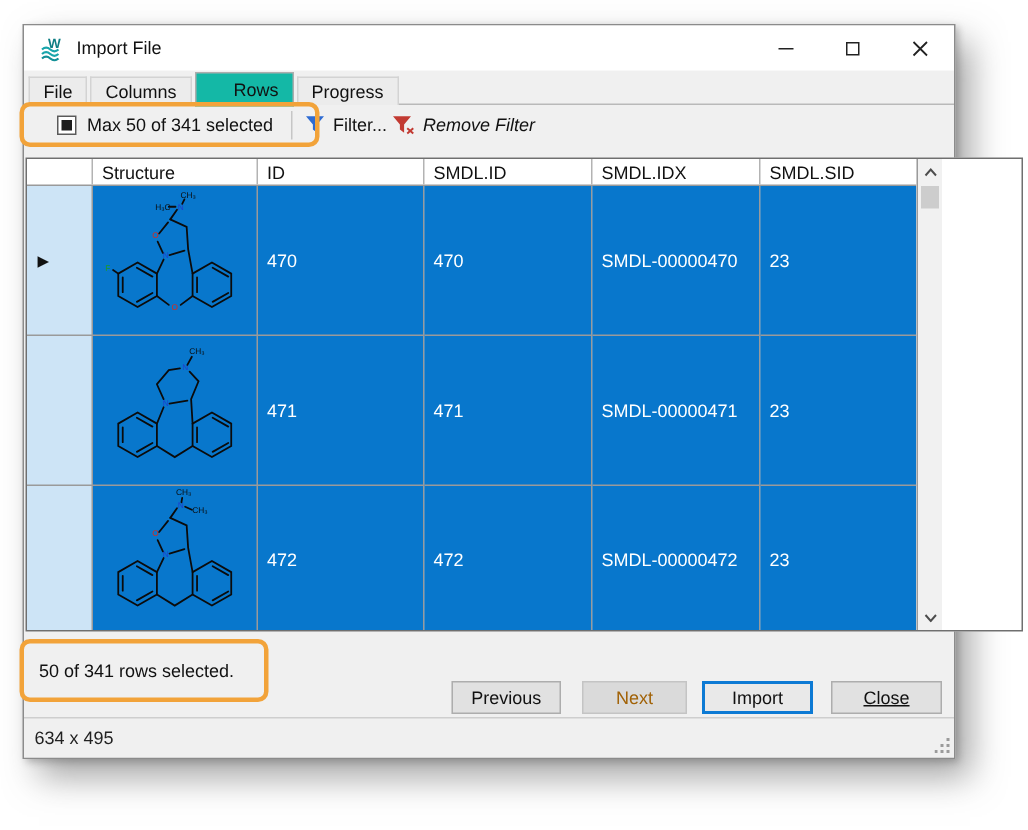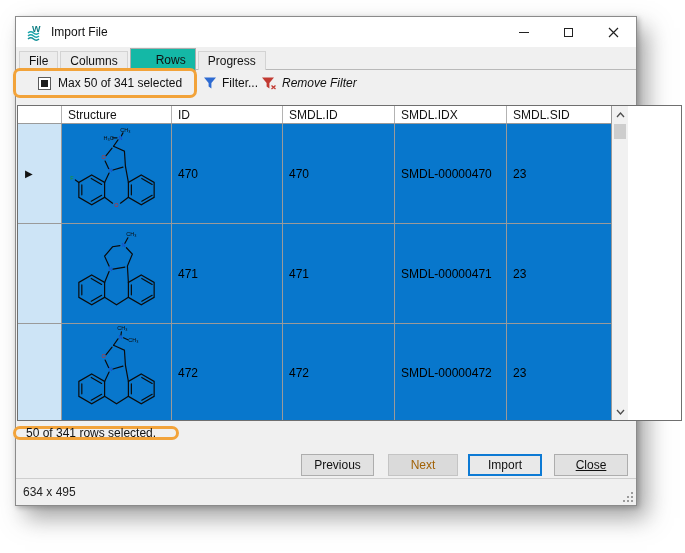--- a/index.html
+++ b/index.html
@@ -29,58 +29,58 @@
   
   .tabline { position: absolute; left: 0; top: 52px; width: 620px; height: 1px; background: #b9b9b9; }
   .tabstrip { position: absolute; left: 3px; top: 31px; height: 22px; display: flex; align-items: flex-end; z-index: 2; }
   .tab { height: 19px; padding: 2px 9px 0 9px; background: #ececec; border: 1px solid #d3d3d3;
     border-bottom: none; margin-right: 2px; }
   .tab.active { height: 23px; padding-top: 4px; background: #14b8a6; border: 1px solid #adadad;
     border-bottom: none; margin-bottom: -1px; z-index: 3; position: relative; padding-left: 25px; }
 
   
   .annotation { border: 3px solid #f2a33a; border-radius: 7px; position: absolute; z-index: 5; }
-  .maxbox { left: -3px; top: 51px; width: 184px; height: 30px; display: flex; align-items: center; padding-left: 22px; }
+  .maxbox { left: -3px; top: 51px; width: 200px; height: 30px; display: flex; align-items: center; padding-left: 22px; }
   .checkbox { width: 13px; height: 13px; background: #fff; border: 1px solid #5a5a5a;
     display: flex; align-items: center; justify-content: center; margin-right: 7px; }
   .checkbox .mark { width: 7px; height: 7px; background: #1d1d1d; }
   .tb-sep { position: absolute; left: 178px; top: 57px; width: 1px; height: 19px; background: #c6c6c6; }
   .tb-btn { position: absolute; top: 55px; height: 22px; display: flex; align-items: center; gap: 5px; padding: 0 4px; }
   .tb-filter { left: 183px; }
   .tb-remove { left: 241px; font-style: italic; }
 
   
   .grid { position: absolute; left: 1px; top: 88px; width: 665px; height: 316px;
     background: #fff; border: 1px solid #6f6f6f; display: flex; }
   .grid-main { width: 593px; overflow: hidden; }
   .g-header { display: flex; height: 18px; background: #fff; border-bottom: 1px solid #9a9a9a; }
   .g-hcell { border-right: 1px solid #b3b3b3; padding: 2px 0 0 6px; white-space: nowrap; overflow: hidden; }
   .g-row { display: flex; height: 100px; }
   .g-row.clip { height: 98px; overflow: hidden; }
   .rowhdr { width: 44px; background: #cde4f6; border-right: 1px solid #9a9a9a;
     border-bottom: 1px solid #9a9a9a; display: flex; align-items: center; padding-left: 7px;
     font-size: 10px; color: #111; }
-  .g-cell { background: #0877cc; color: #000000; border-right: 1px solid #9a9a9a;
+  .g-cell { background: #0877cc; color: #ffffff; border-right: 1px solid #9a9a9a;
     border-bottom: 1px solid #9a9a9a; display: flex; align-items: center; padding-left: 6px;
     white-space: nowrap; overflow: hidden; }
   .c-struct { width: 110px; } .c-id { width: 111px; } .c-smdlid { width: 112px; }
   .c-idx { width: 112px; } .c-sid { width: 104px; border-right: none; }
   .cell-struct { width: 110px; justify-content: center; padding-left: 0; }
   .molecule { stroke: #0b0b0b; stroke-width: 1.2; fill: none; stroke-linecap: round; }
   .molecule text { stroke: none; font-size: 5.6px; font-family: "Liberation Sans", sans-serif; fill: #0b0b0b; }
   .atom-red { fill: #e02818 !important; } .atom-blue { fill: #1d3fd0 !important; } .atom-green { fill: #1e9a28 !important; }
 
   
   .vscroll { width: 17px; background: #f1f1f1; border-left: 1px solid #9a9a9a; position: relative; }
   .sb-btn { position: absolute; left: 0; width: 16px; height: 17px; display: flex; align-items: center; justify-content: center; }
   .sb-up { top: 0; } .sb-down { bottom: 0; }
   .sb-thumb { position: absolute; left: 2px; top: 18px; width: 12px; height: 15px; background: #cdcdcd; }
 
   
-  .notebox { left: -3px; top: 409px; width: 166px; height: 14px; display: flex; align-items: center; padding-left: 10px; background: transparent; }
+  .notebox { left: -3px; top: 409px; width: 166px; height: 42px; display: flex; align-items: center; padding-left: 10px; background: transparent; }
   .btn { position: absolute; top: 437px; height: 22px; background: #e1e1e1; border: 1px solid #adadad;
     display: flex; align-items: center; justify-content: center; }
   .btn-previous { left: 285px; width: 73px; }
   .btn-next { left: 372px; width: 70px; color: #a16207; background: #dadada; border-color: #c4c4c4; }
   .btn-import { left: 452px; width: 74px; border: 2px solid #0d7ad4; background: #e9e9e9; }
   .btn-close { left: 538px; width: 74px; text-decoration: underline; }
 
   .statusbar { position: absolute; left: 0; top: 461px; width: 100%; height: 27px;
     border-top: 1px solid #cecece; background: #f0f0f0; }
   .statusbar .size { position: absolute; left: 7px; top: 6px; color: #222; }

